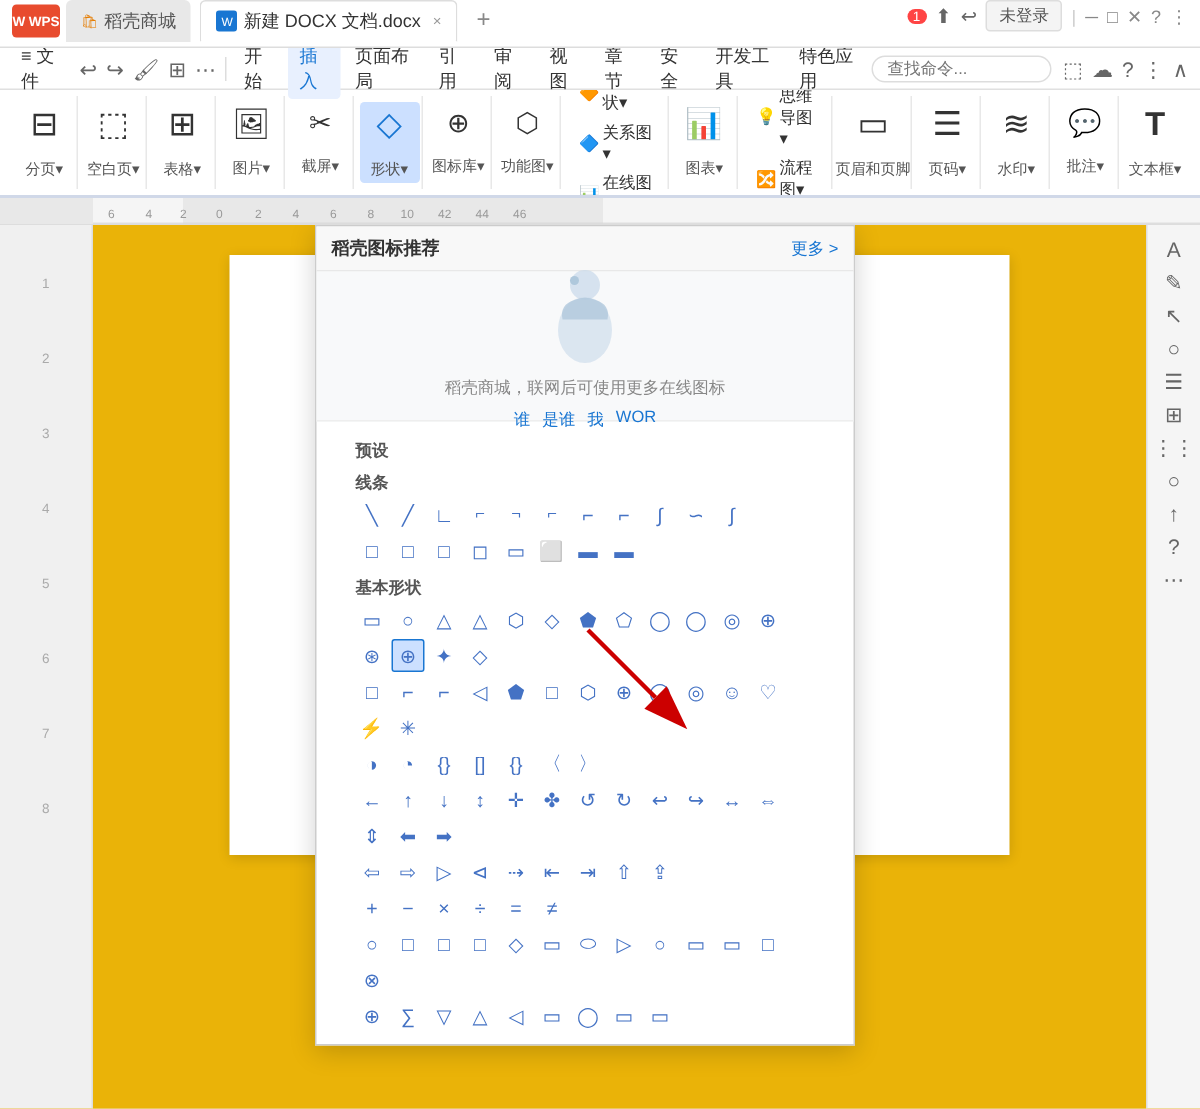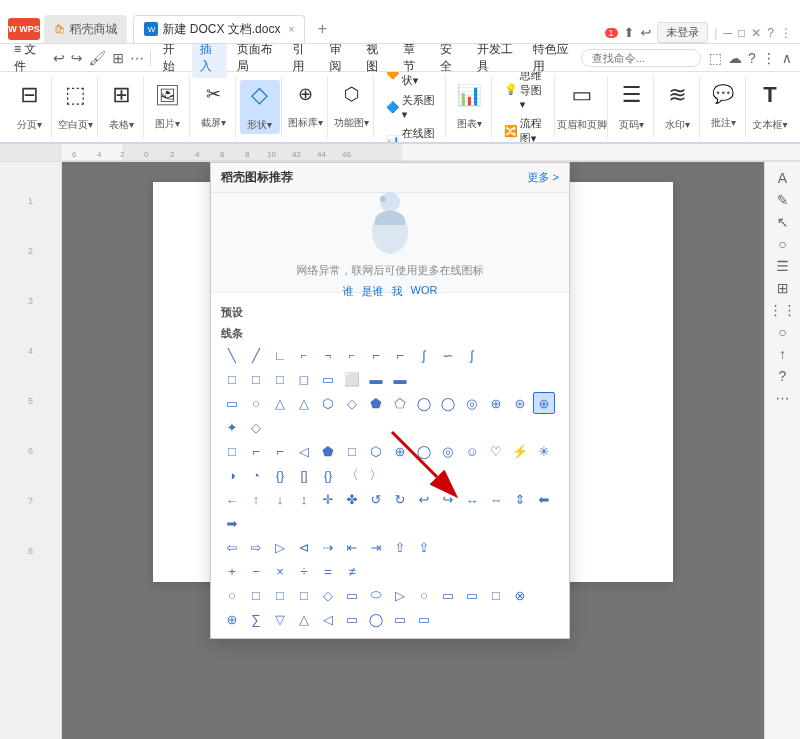--- a/index.html
+++ b/index.html
@@ -1,23 +1,23 @@
 <!DOCTYPE html>
 <html><head>
   <meta charset="utf-8">
   <style>
     * { margin: 0; padding: 0; box-sizing: border-box; }
     body { width: 800px; height: 739px; overflow: hidden; font-family: 'Microsoft YaHei', Arial, sans-serif; font-size: 12px; background: #f0f0f0; }
 
     
     .title-bar {
-      height: 44px;
+      height: 32px;
       background: #fff;
       display: flex;
-      align-items: flex-end;
+      align-items: flex-start;
       border-bottom: 1px solid #ddd;
       padding: 0 8px;
       position: relative;
     }
     .title-bar-left {
       display: flex;
       align-items: center;
       gap: 4px;
     }
     .wps-logo {
@@ -165,21 +165,21 @@
       display: flex;
       flex-direction: column;
       align-items: center;
       padding-top: 4px;
       position: relative;
     }
 
     
     .doc-area {
       flex: 1;
-      background: #737373;
+      background: #eab308;
       position: relative;
       overflow: hidden;
     }
     .doc-page {
       background: #fff;
       margin: 20px auto;
       width: 520px;
       min-height: 400px;
       box-shadow: 0 2px 8px rgba(0,0,0,0.15);
       position: relative;
@@ -230,21 +230,21 @@
       flex-direction: column;
       gap: 6px;
     }
     .preview-img {
       width: 80px; height: 70px;
       display: flex; align-items: center; justify-content: center;
     }
     .network-error-text { font-size: 11px; color: #888; }
     .network-error-links { display: flex; gap: 8px; font-size: 11px; }
     .network-link { color: #1976d2; cursor: pointer; }
-    .shape-panel-body { padding: 6px 10px; max-height: 450px; overflow-y: auto; }
+    .shape-panel-body { padding: 6px 26px; max-height: 450px; overflow-y: auto; }
     .shape-section-title { font-size: 11px; color: #555; font-weight: bold; margin: 6px 0 3px; }
     .shape-row { display: flex; flex-wrap: wrap; gap: 2px; margin-bottom: 2px; }
     .shape-icon {
       width: 22px; height: 22px;
       display: flex; align-items: center; justify-content: center;
       font-size: 14px; color: #555;
       cursor: pointer;
       border-radius: 2px;
       border: 1px solid transparent;
     }
@@ -510,21 +510,21 @@
       <div class="shape-preview">
         <div class="preview-img">
 
           <svg width="70" height="70" viewBox="0 0 70 70">
             <circle cx="35" cy="15" r="10" fill="#c8d8ea" opacity="0.7"></circle>
             <ellipse cx="35" cy="45" rx="18" ry="22" fill="#c8d8ea" opacity="0.6"></ellipse>
             <circle cx="28" cy="12" r="3" fill="#afc8dc"></circle>
             <path d="M20 38 Q18 28 28 25 Q35 22 42 25 Q52 28 50 38" fill="#b0c8dc" opacity="0.8"></path>
           </svg>
         </div>
-        <span class="network-error-text">网络异常，联网后可使用更多在线图标</span>
+        <span class="network-error-text">稻壳商城，联网后可使用更多在线图标</span>
         <div class="network-error-links">
           <span class="network-link">谁</span>
           <span class="network-link">是谁</span>
           <span class="network-link">我</span>
           <span class="network-link">WOR</span>
         </div>
       </div>
 
       <div class="shape-panel-body">
 
@@ -587,20 +587,21 @@
               <span class="s">⬜</span>
             </div>
           <div class="shape-icon">
               <span class="s">▬</span>
             </div>
           <div class="shape-icon">
               <span class="s">▬</span>
             </div>
         </div>
 
+        <div class="shape-section-title">基本形状</div>
         <div class="shape-row">
           <div class="shape-icon">
               <span class="s">▭</span>
             </div>
           <div class="shape-icon">
               <span class="s">○</span>
             </div>
           <div class="shape-icon">
               <span class="s">△</span>
             </div>

